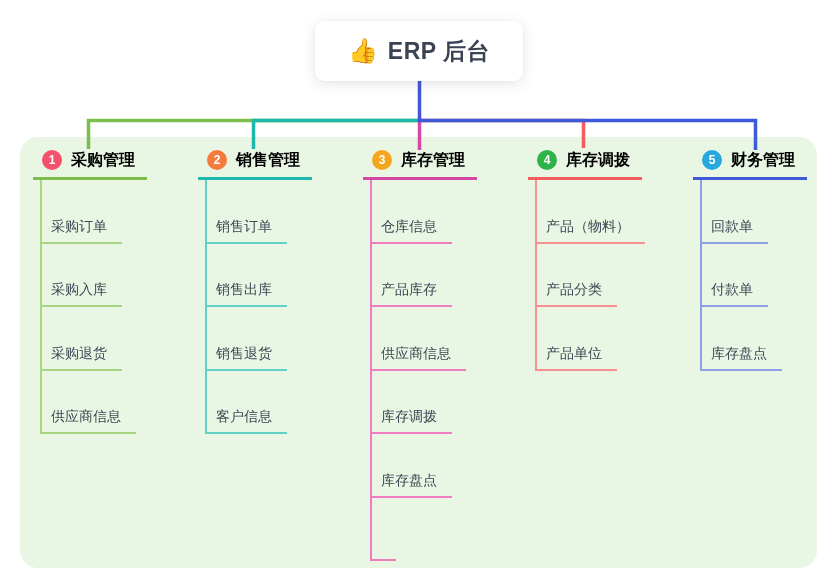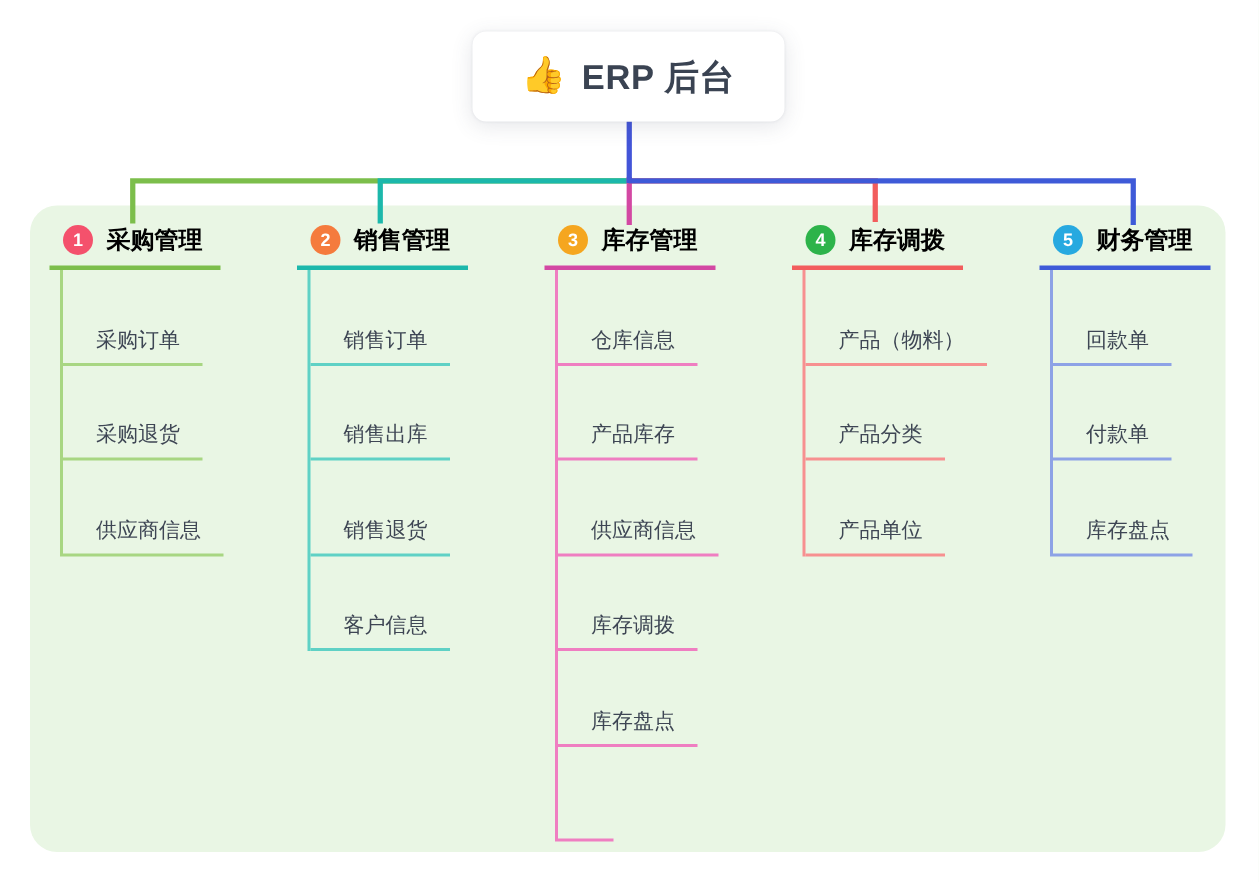--- a/index.html
+++ b/index.html
@@ -21,21 +21,21 @@
 
   .branch-head{display:flex;align-items:center;height:26px;width:fit-content;
     padding:0 12px 4px 9px;border-bottom:3px solid var(--line);cursor:pointer;}
   .badge{width:20px;height:20px;border-radius:50%;background:var(--badge);color:#ffffff;
     font-size:12px;font-weight:bold;display:flex;align-items:center;justify-content:center;
     margin-right:9px;flex:0 0 auto;}
   .branch-title{font-size:16px;font-weight:bold;color:#000000;white-space:nowrap;}
 
   .children{margin-left:7px;width:fit-content;border-left:2px solid var(--child);}
   .child{height:52.5px;border-bottom:2px solid var(--child);width:fit-content;
-    display:flex;align-items:flex-end;padding:0 15px 9px 22px;cursor:pointer;}
+    display:flex;align-items:flex-end;padding:0 15px 9px 9px;cursor:pointer;}
   .child span{font-size:14px;color:#3e4654;line-height:14px;white-space:nowrap;}
 </style>
 </head>
 <body>
 
 <div class="canvas">
 
   <div class="panel" style="background: rgb(233, 246, 228);"></div>
 
   <svg class="connectors" viewBox="0 0 839 588" xmlns="http://www.w3.org/2000/svg">
@@ -53,20 +53,23 @@
   </div>
 
   <div class="branch b1" style="--line: #7CBE4B; --child: #A8D682; --badge: #F4516C;">
     <div class="branch-head">
       <span class="badge">1</span>
       <span class="branch-title">采购管理</span>
     </div>
     <div class="children">
       <div class="child">
           <span>采购订单</span>
+        </div>
+      <div class="child">
+          <span>采购入库</span>
         </div>
       <div class="child">
           <span>采购退货</span>
         </div>
       <div class="child">
           <span>供应商信息</span>
         </div>
     </div>
   </div>
 

